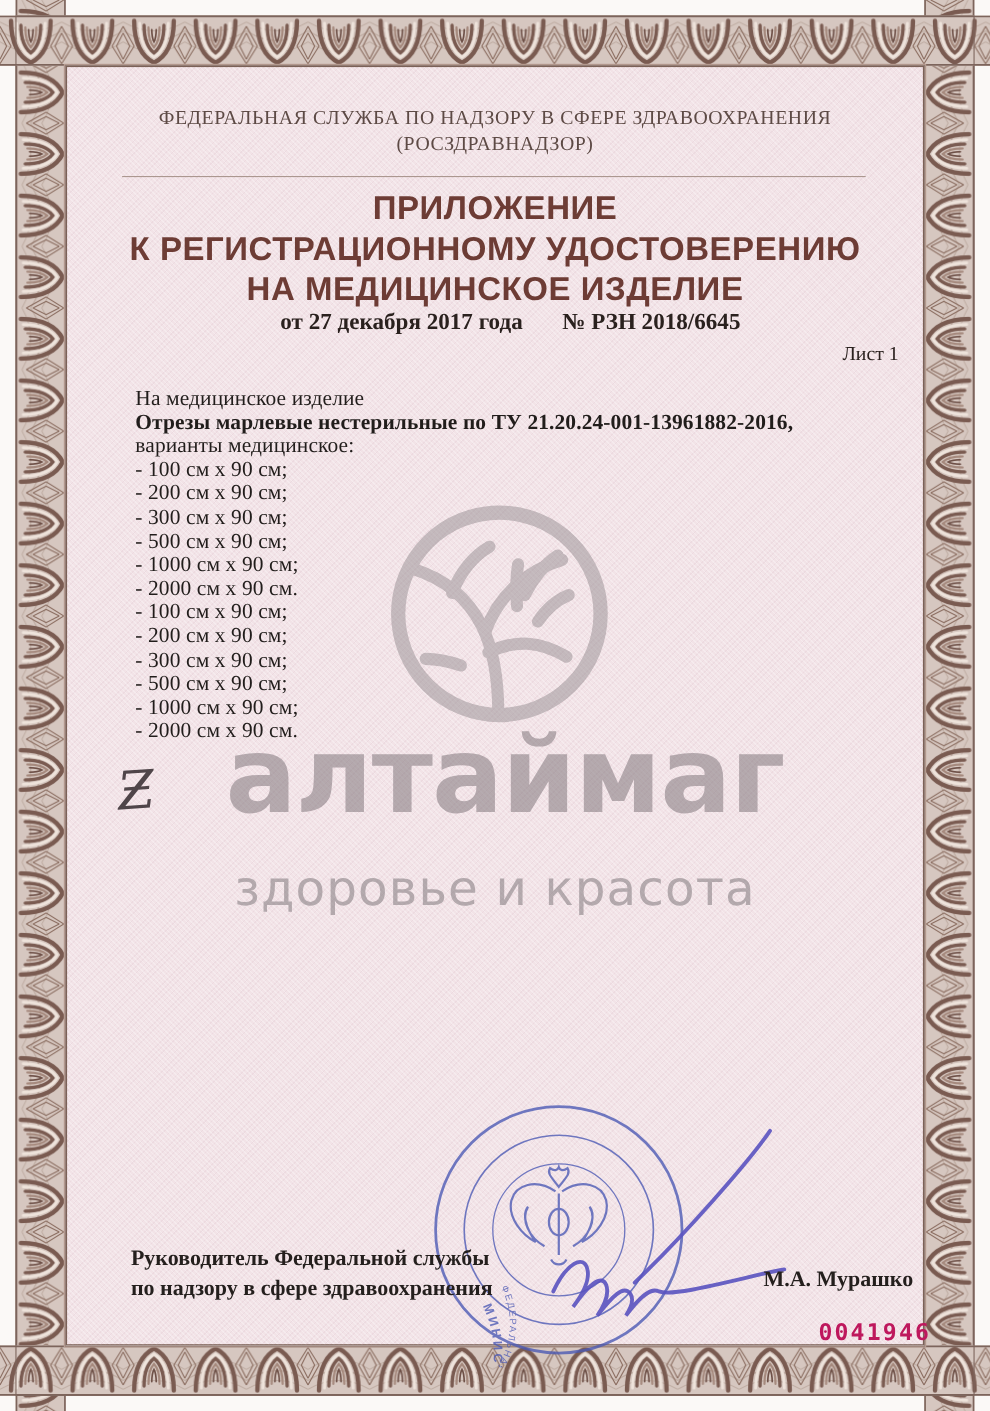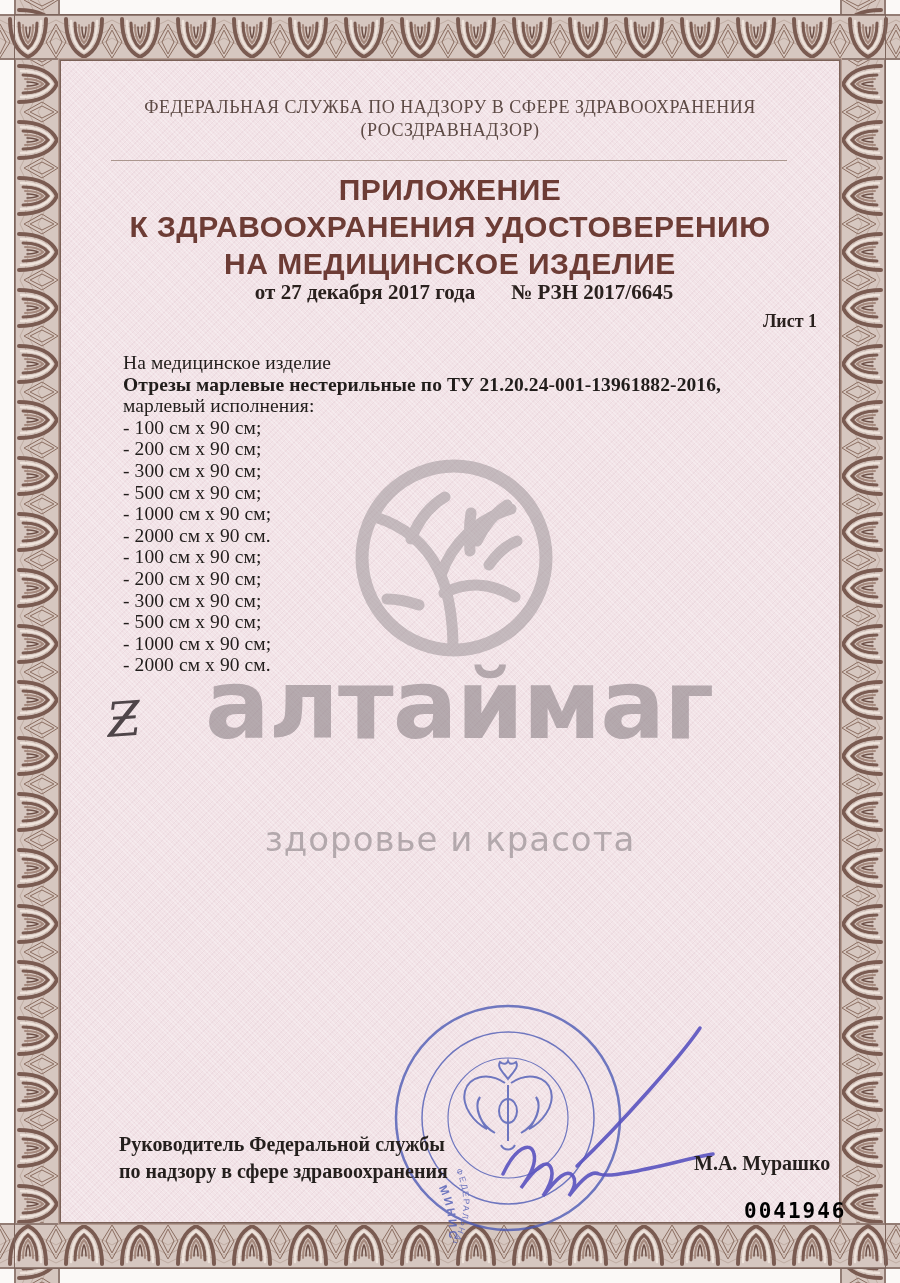--- a/index.html
+++ b/index.html
@@ -13,36 +13,36 @@
        repeating-linear-gradient(45deg, rgba(255,255,255,.28) 0 1px, rgba(255,255,255,0) 1px 3px),
        repeating-linear-gradient(-45deg, rgba(203,166,180,.14) 0 1px, rgba(203,166,180,0) 1px 4px);}
   .abs{position:absolute;}
   .center{left:0;right:0;text-align:center;}
   .agency{top:35px;color:#5d4a45;font-size:18px;letter-spacing:.5px;line-height:23px;}
   .divider{top:99px;left:50px;width:676px;height:0;border-top:1.5px solid #ab978f;}
   .title{top:110px;color:#6d3c35;font-family:"Liberation Sans",sans-serif;font-weight:bold;
          font-size:30px;line-height:37px;letter-spacing:.5px;}
   .dateline{top:219px;left:0;right:0;display:flex;justify-content:center;gap:36px;
             font-weight:bold;font-size:21px;color:#2a211e;transform:translateX(14px);}
-  .sheetno{top:250px;right:22px;font-weight:bold;font-size:18px;color:#2a211e;}
+  .sheetno{top:250px;right:22px;font-weight:normal;font-size:18px;color:#2a211e;}
   .bodytext{left:62px;top:291px;width:660px;font-size:19.5px;line-height:21.6px;color:#211d1b;letter-spacing:.1px;}
   .bodytext .b{font-weight:bold;}
   .wm-tree{left:288px;top:392px;opacity:.95;}
   .wm-brand{top:596px;font-family:"DejaVu Sans",sans-serif;font-weight:bold;font-size:96px;
             color:rgba(122,114,118,.52);letter-spacing:-1px;line-height:1;padding-left:18px;}
-  .wm-tagline{top:722px;font-family:"DejaVu Sans",sans-serif;font-size:34px;
-              color:rgba(128,120,124,.55);letter-spacing:1px;margin-top:36px;}
+  .wm-tagline{top:722px;font-family:"DejaVu Sans",sans-serif;font-size:44px;
+              color:rgba(128,120,124,.55);letter-spacing:1px;}
   .mark{left:46px;top:630px;font-family:"DejaVu Serif",serif;font-style:italic;
         font-size:48px;color:#4f4549;transform:rotate(-4deg);}
   .stamp{left:322px;top:932px;}
   .sig{left:420px;top:955px;}
   .foot{left:58px;top:1070px;font-weight:bold;font-size:20px;line-height:27px;color:#241f1d;}
   .signer{left:633px;top:1091px;font-weight:bold;font-size:20px;color:#241f1d;text-align:center;}
   .formno{left:683px;top:1138px;font-family:"DejaVu Sans Mono","Liberation Mono",monospace;
-          font-weight:bold;font-size:21px;color:#000000;letter-spacing:2px;}
+          font-weight:bold;font-size:21px;color:#be185d;letter-spacing:2px;}
 </style>
 </head>
 <body>
 
 <div class="page">
 
   <svg class="border-svg" width="900" height="1283" viewBox="0 0 900 1283">
     <defs>
       <pattern id="gp" patternUnits="userSpaceOnUse" width="56" height="46">
         <rect width="56" height="46" fill="#d6c7c0"></rect>
@@ -113,34 +113,34 @@
     <div class="abs center wm-tagline">здоровье и красота</div>
 
     <div class="abs center agency">
       <div>ФЕДЕРАЛЬНАЯ СЛУЖБА ПО НАДЗОРУ В СФЕРЕ ЗДРАВООХРАНЕНИЯ</div>
       <div>(РОСЗДРАВНАДЗОР)</div>
     </div>
     <div class="abs divider"></div>
 
     <div class="abs center title">
       <div>ПРИЛОЖЕНИЕ</div>
-      <div>К ЗДРАВООХРАНЕНИЯ УДОСТОВЕРЕНИЮ</div>
+      <div>К РЕГИСТРАЦИОННОМУ УДОСТОВЕРЕНИЮ</div>
       <div>НА МЕДИЦИНСКОЕ ИЗДЕЛИЕ</div>
     </div>
 
     <div class="abs dateline">
       <span>от 27 декабря 2017 года</span>
-      <span>№  РЗН 2017/6645</span>
+      <span>№  РЗН 2018/6645</span>
     </div>
     <div class="abs sheetno">Лист 1</div>
 
     <div class="abs bodytext">
       <div>На медицинское изделие</div>
       <div class="b">Отрезы марлевые нестерильные по ТУ 21.20.24-001-13961882-2016,</div>
-      <div>марлевый исполнения:</div>
+      <div>варианты медицинское:</div>
       <div>- 100 см х 90 см;</div>
       <div>- 200 см х 90 см;</div>
       <div>- 300 см х 90 см;</div>
       <div>- 500 см х 90 см;</div>
       <div>- 1000 см х 90 см;</div>
       <div>- 2000 см х 90 см.</div>
       <div>- 100 см х 90 см;</div>
       <div>- 200 см х 90 см;</div>
       <div>- 300 см х 90 см;</div>
       <div>- 500 см х 90 см;</div>

